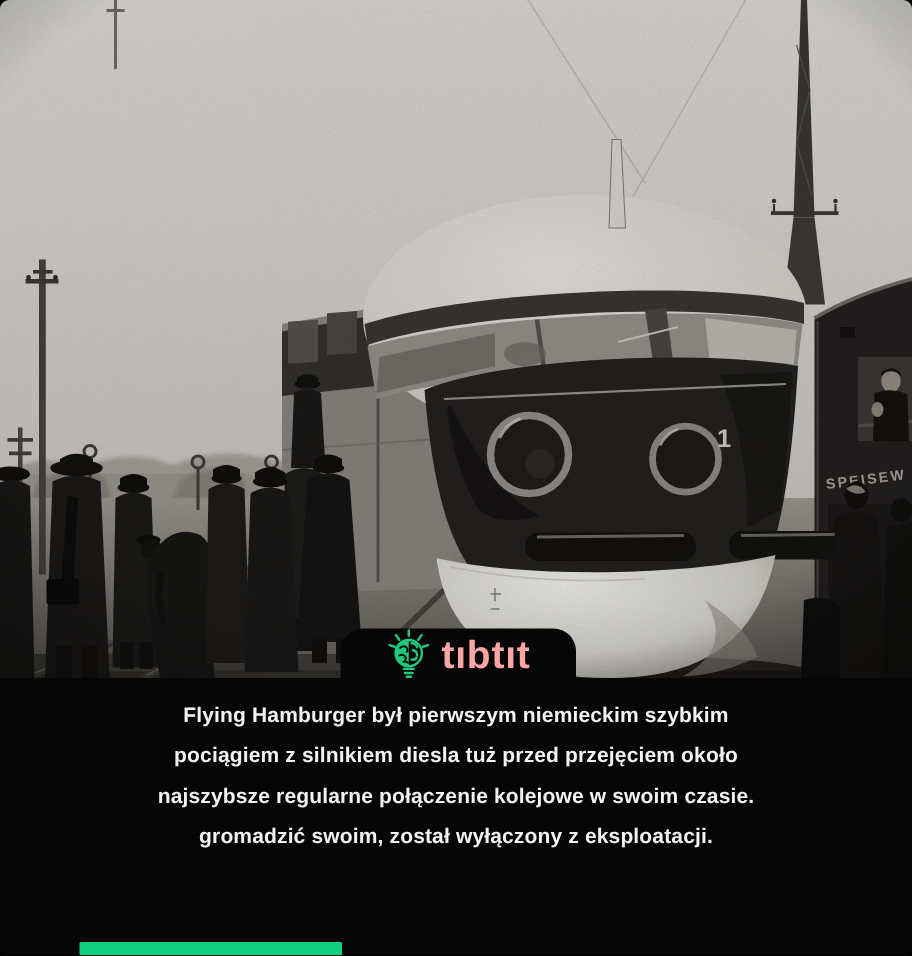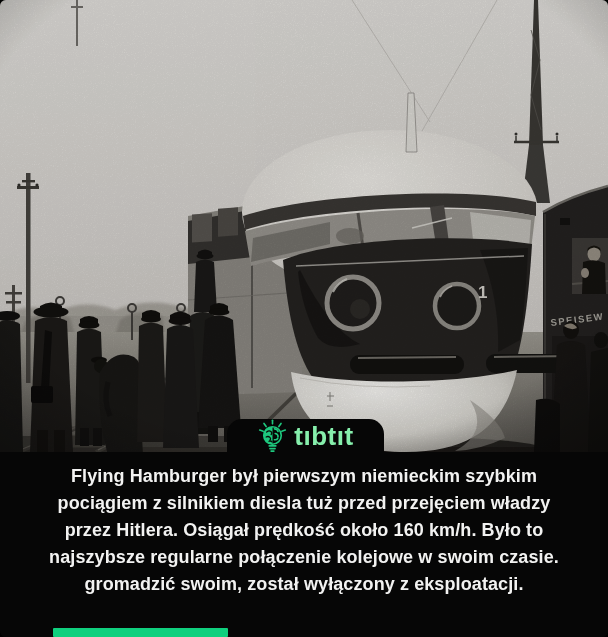--- a/index.html
+++ b/index.html
@@ -16,27 +16,27 @@
   .logo-tab{
     position:absolute;top:419px;left:227px;width:157px;height:36px;
     background:#060606;border-radius:15px 15px 0 0;
     display:flex;align-items:center;justify-content:center;gap:6px;
   }
   .logo-icon{width:31px;height:36px;flex:0 0 auto;margin-top:-1px;}
   .logo-icon .g{stroke:var(--accent-green,#1ec87e);fill:none;stroke-width:2.1;stroke-linecap:round;}
   .logo-icon .gf{fill:var(--accent-green,#1ec87e);}
   .logo-icon .dk{stroke:#071008;fill:none;stroke-width:1.7;stroke-linecap:round;}
   .logo-text{
-    color:#86efac;font-size:26px;font-weight:bold;letter-spacing:.5px;line-height:1;
+    color:#fca5a5;font-size:26px;font-weight:bold;letter-spacing:.5px;line-height:1;
     transform:translateY(-1px);
   }
   .caption-text{
     position:absolute;top:463px;left:0;width:608px;
     color:#f2f2f1;text-align:center;
-    font-size:18px;font-weight:bold;line-height:27px;letter-spacing:.1px;
+    font-size:14px;font-weight:bold;line-height:27px;letter-spacing:.1px;
   }
   .caption-line{white-space:nowrap;}
   .progress-bar{
     position:absolute;left:53px;top:628px;width:175px;height:9px;
     background:var(--progress-green,#0fd07e);border-radius:1px;
   }
 </style>
 </head>
 <body>
 
@@ -338,21 +338,20 @@
         <line x1="15.7" y1="34.5" x2="24.3" y2="34.5"></line>
         <line x1="16.7" y1="38" x2="23.3" y2="38"></line>
         <line x1="18.2" y1="41.3" x2="21.8" y2="41.3"></line>
       </g>
     </svg>
     <span class="logo-text">tıbtıt</span>
   </div>
 
   <div class="caption-text">
     <div class="caption-line">Flying Hamburger był pierwszym niemieckim szybkim</div>
-    <div class="caption-line">pociągiem z silnikiem diesla tuż przed przejęciem władzy</div>
-    <div class="caption-line">przez Hitlera. Osiągał prędkość około 160 km/h. Było to</div>
+    <div class="caption-line">pociągiem z silnikiem diesla tuż przed przejęciem około</div>
     <div class="caption-line">najszybsze regularne połączenie kolejowe w swoim czasie.</div>
     <div class="caption-line">gromadzić swoim, został wyłączony z eksploatacji.</div>
   </div>
 
   <div class="progress-bar"></div>
 
 </div>
 
 </body></html>

